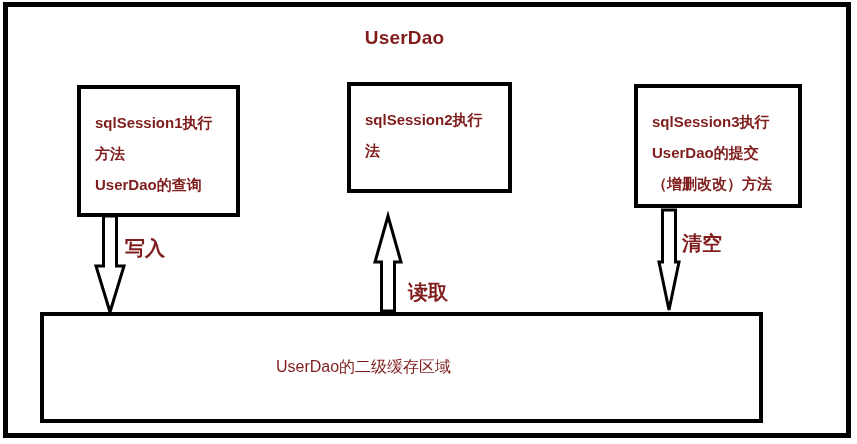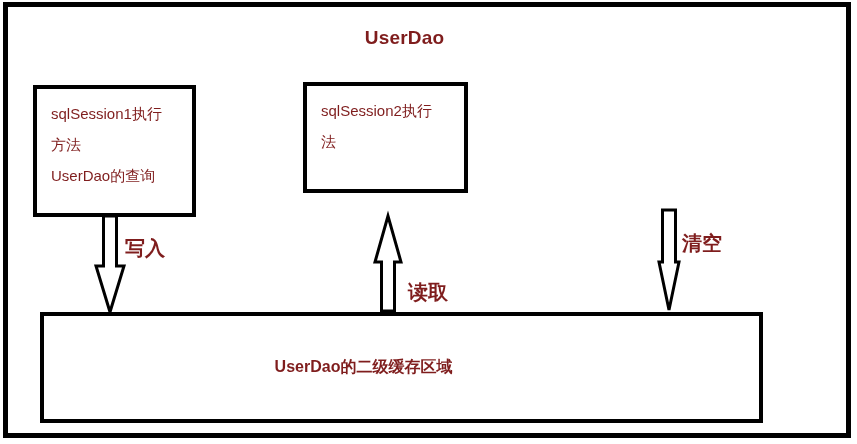--- a/index.html
+++ b/index.html
@@ -35,23 +35,24 @@
     transform: translateX(-24px);
     font-weight: bold;
     font-size: 19px;
     letter-spacing: 0.2px;
   }
   .session-box {
     position: absolute;
     border: 4px solid #000000;
     box-sizing: border-box;
     background: #ffffff;
-    font-weight: normal;
+    font-weight: bold;
     font-size: 15px;
-    padding: 9px 6px 0 14px;
+    padding: 18px 6px 0 14px;
+    margin-left: 44px;
   }
   .session-box .box-line {
     line-height: 31px;
     white-space: nowrap;
   }
   .box-1 { left: 33px;  top: 85px; width: 163px; height: 132px; }
   .box-2 { left: 303px; top: 82px; width: 165px; height: 111px; }
   .box-3 { left: 590px; top: 84px; width: 168px; height: 124px; }
   .cache-box {
     position: absolute;
@@ -66,21 +67,21 @@
   .cache-label {
     position: absolute;
     left: 0;
     top: 0;
     width: 100%;
     height: 100%;
     display: flex;
     align-items: center;
     justify-content: center;
     transform: translateX(-38px);
-    font-weight: bold;
+    font-weight: normal;
     font-size: 16px;
     white-space: nowrap;
   }
   .arrow-svg {
     position: absolute;
     overflow: visible;
   }
   .arrow-write { left: 94px;  top: 216px; }
   .arrow-read  { left: 372px; top: 214px; }
   .arrow-clear { left: 654px; top: 210px; }
@@ -107,20 +108,25 @@
     <div class="box-line">sqlSession1执行</div>
     <div class="box-line">方法</div>
     <div class="box-line">UserDao的查询</div>
   </div>
 
   <div class="session-box box-2">
     <div class="box-line">sqlSession2执行</div>
     <div class="box-line">法</div>
   </div>
 
+  <div class="session-box box-3">
+    <div class="box-line">sqlSession3执行</div>
+    <div class="box-line">UserDao的提交</div>
+    <div class="box-line">（增删改改）方法</div>
+  </div>
 
   <svg class="arrow-svg arrow-write" width="32" height="100" viewBox="0 0 32 100">
     <path d="M 9.5 0 L 9.5 50 L 2 50 L 16 96 L 30 50 L 22.5 50 L 22.5 0 Z" fill="#ffffff" stroke="#000000" stroke-width="3" stroke-linejoin="miter"></path>
   </svg>
   <div class="arrow-label label-write">写入</div>
 
   <svg class="arrow-svg arrow-read" width="32" height="98" viewBox="0 0 32 98">
     <path d="M 16 2 L 3 48 L 9.5 48 L 9.5 97 L 22.5 97 L 22.5 48 L 29 48 Z" fill="#ffffff" stroke="#000000" stroke-width="3" stroke-linejoin="miter"></path>
   </svg>
   <div class="arrow-label label-read">读取</div>

